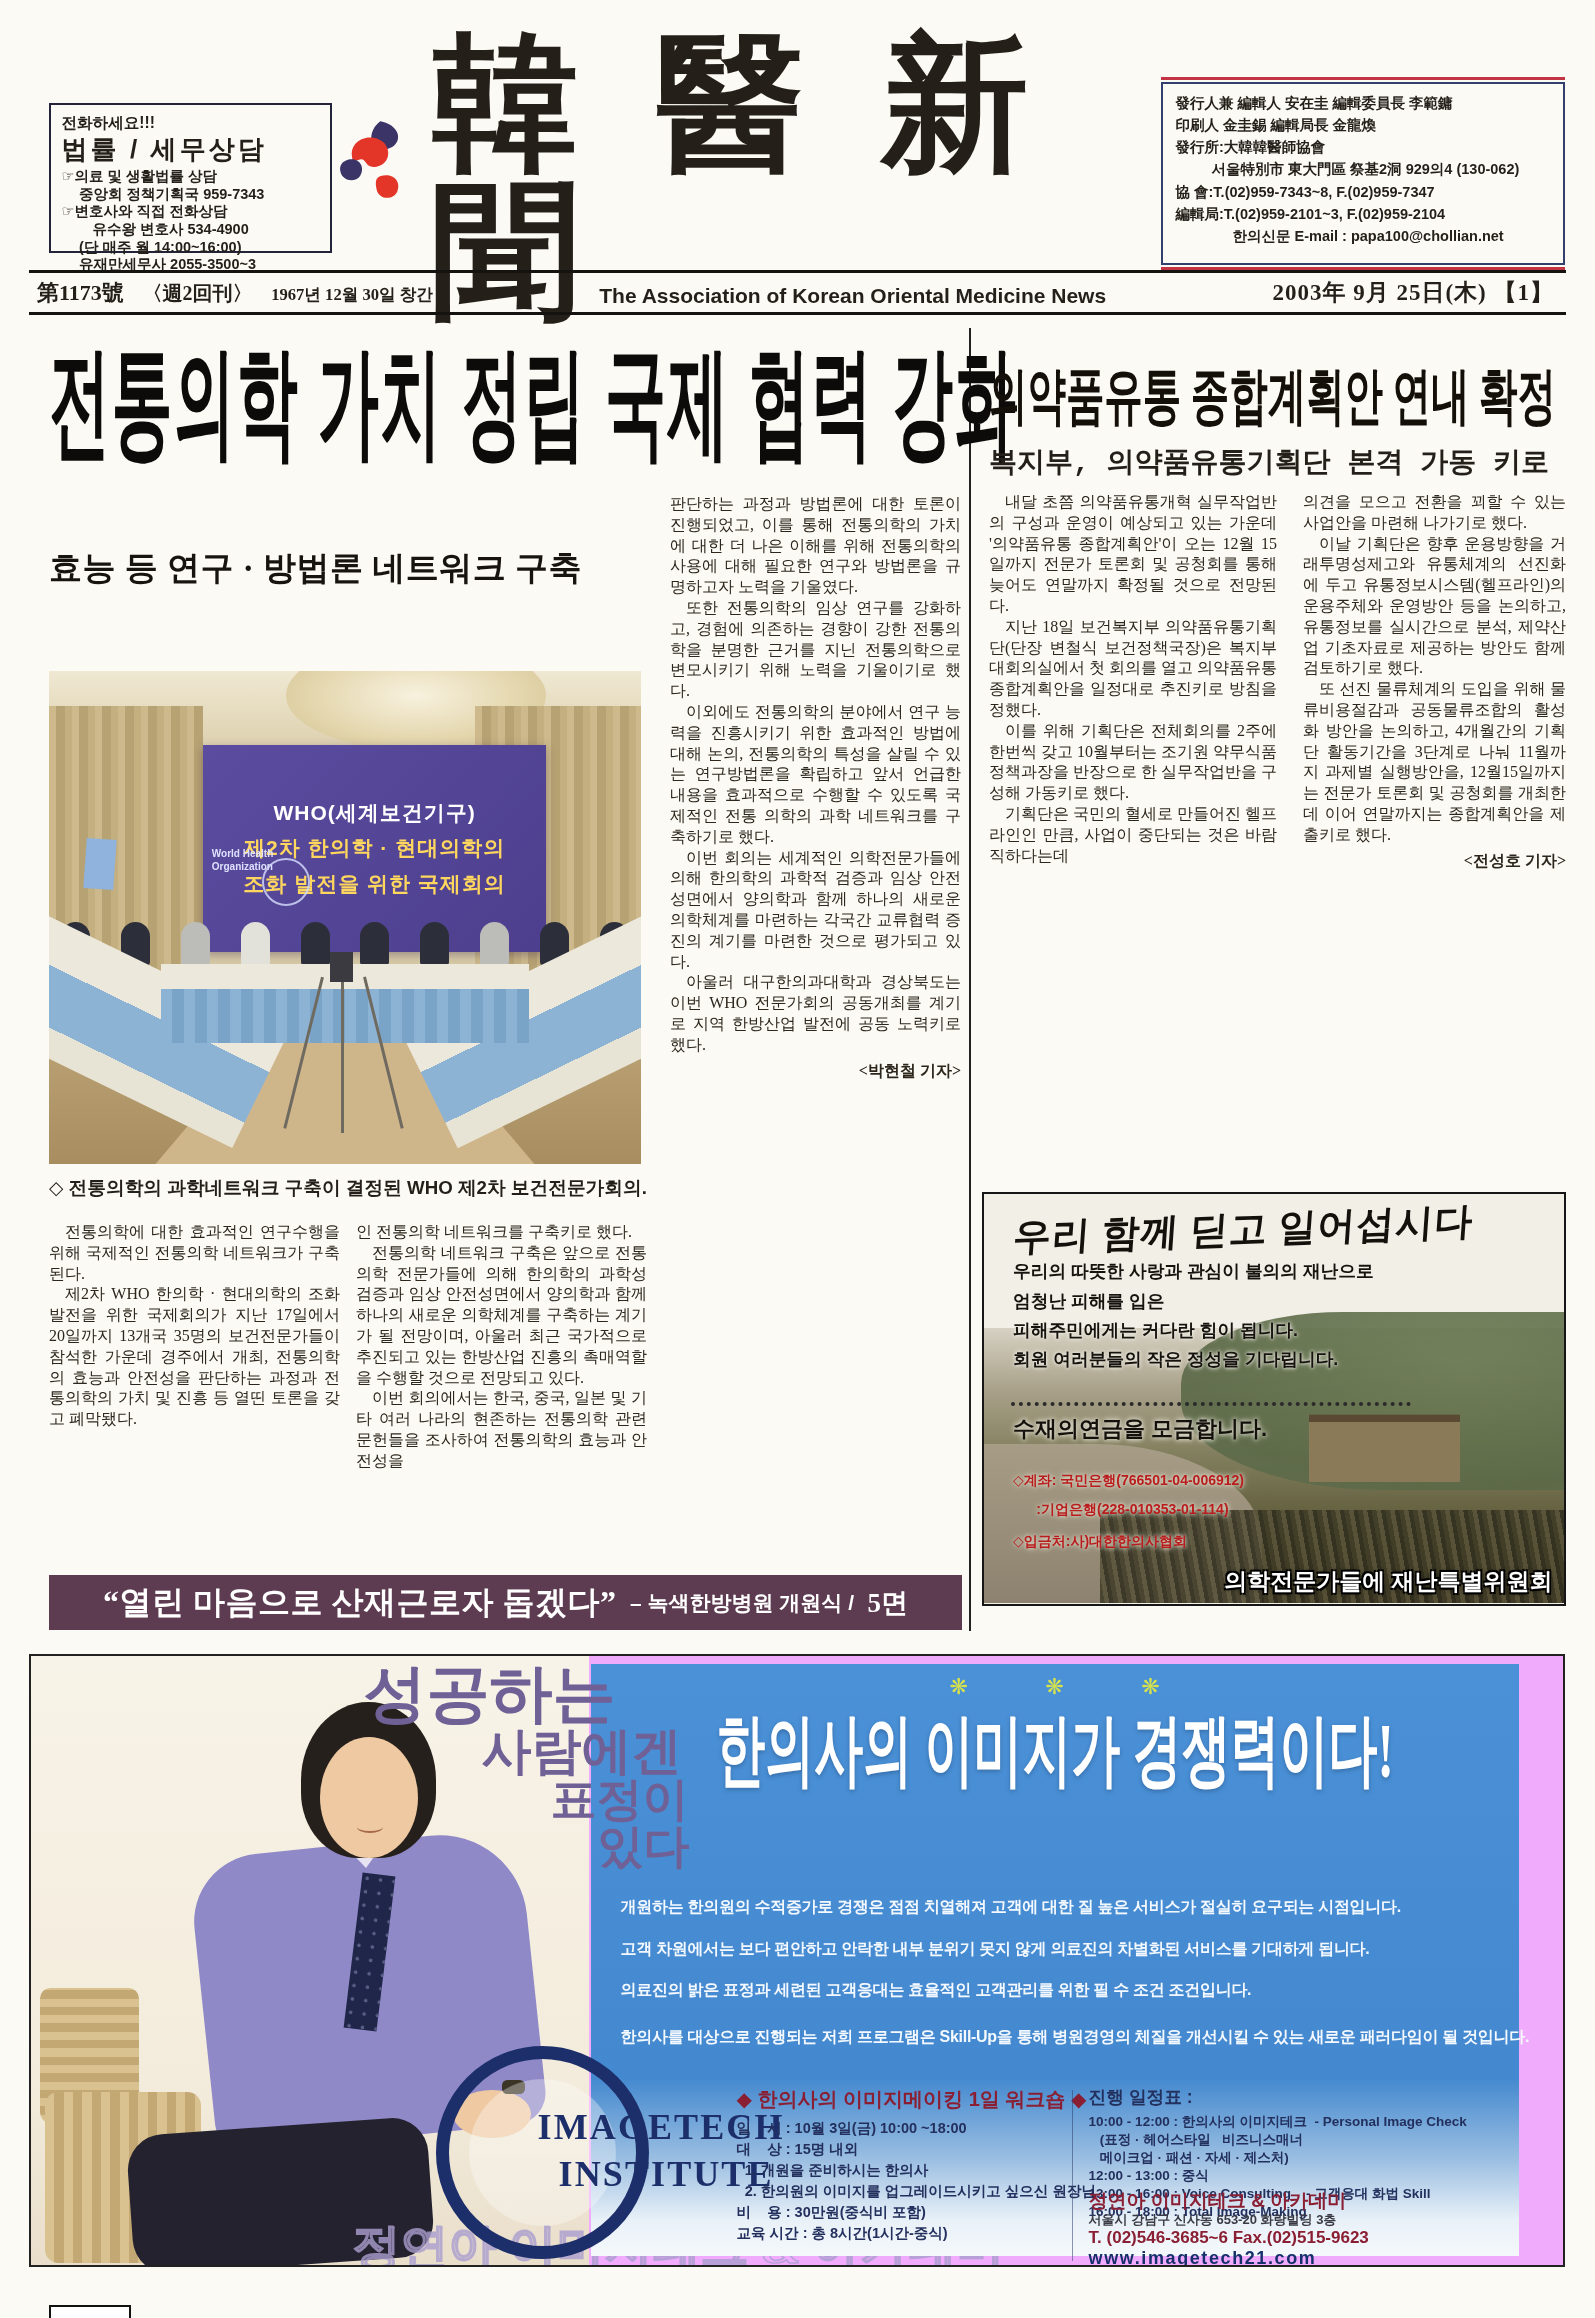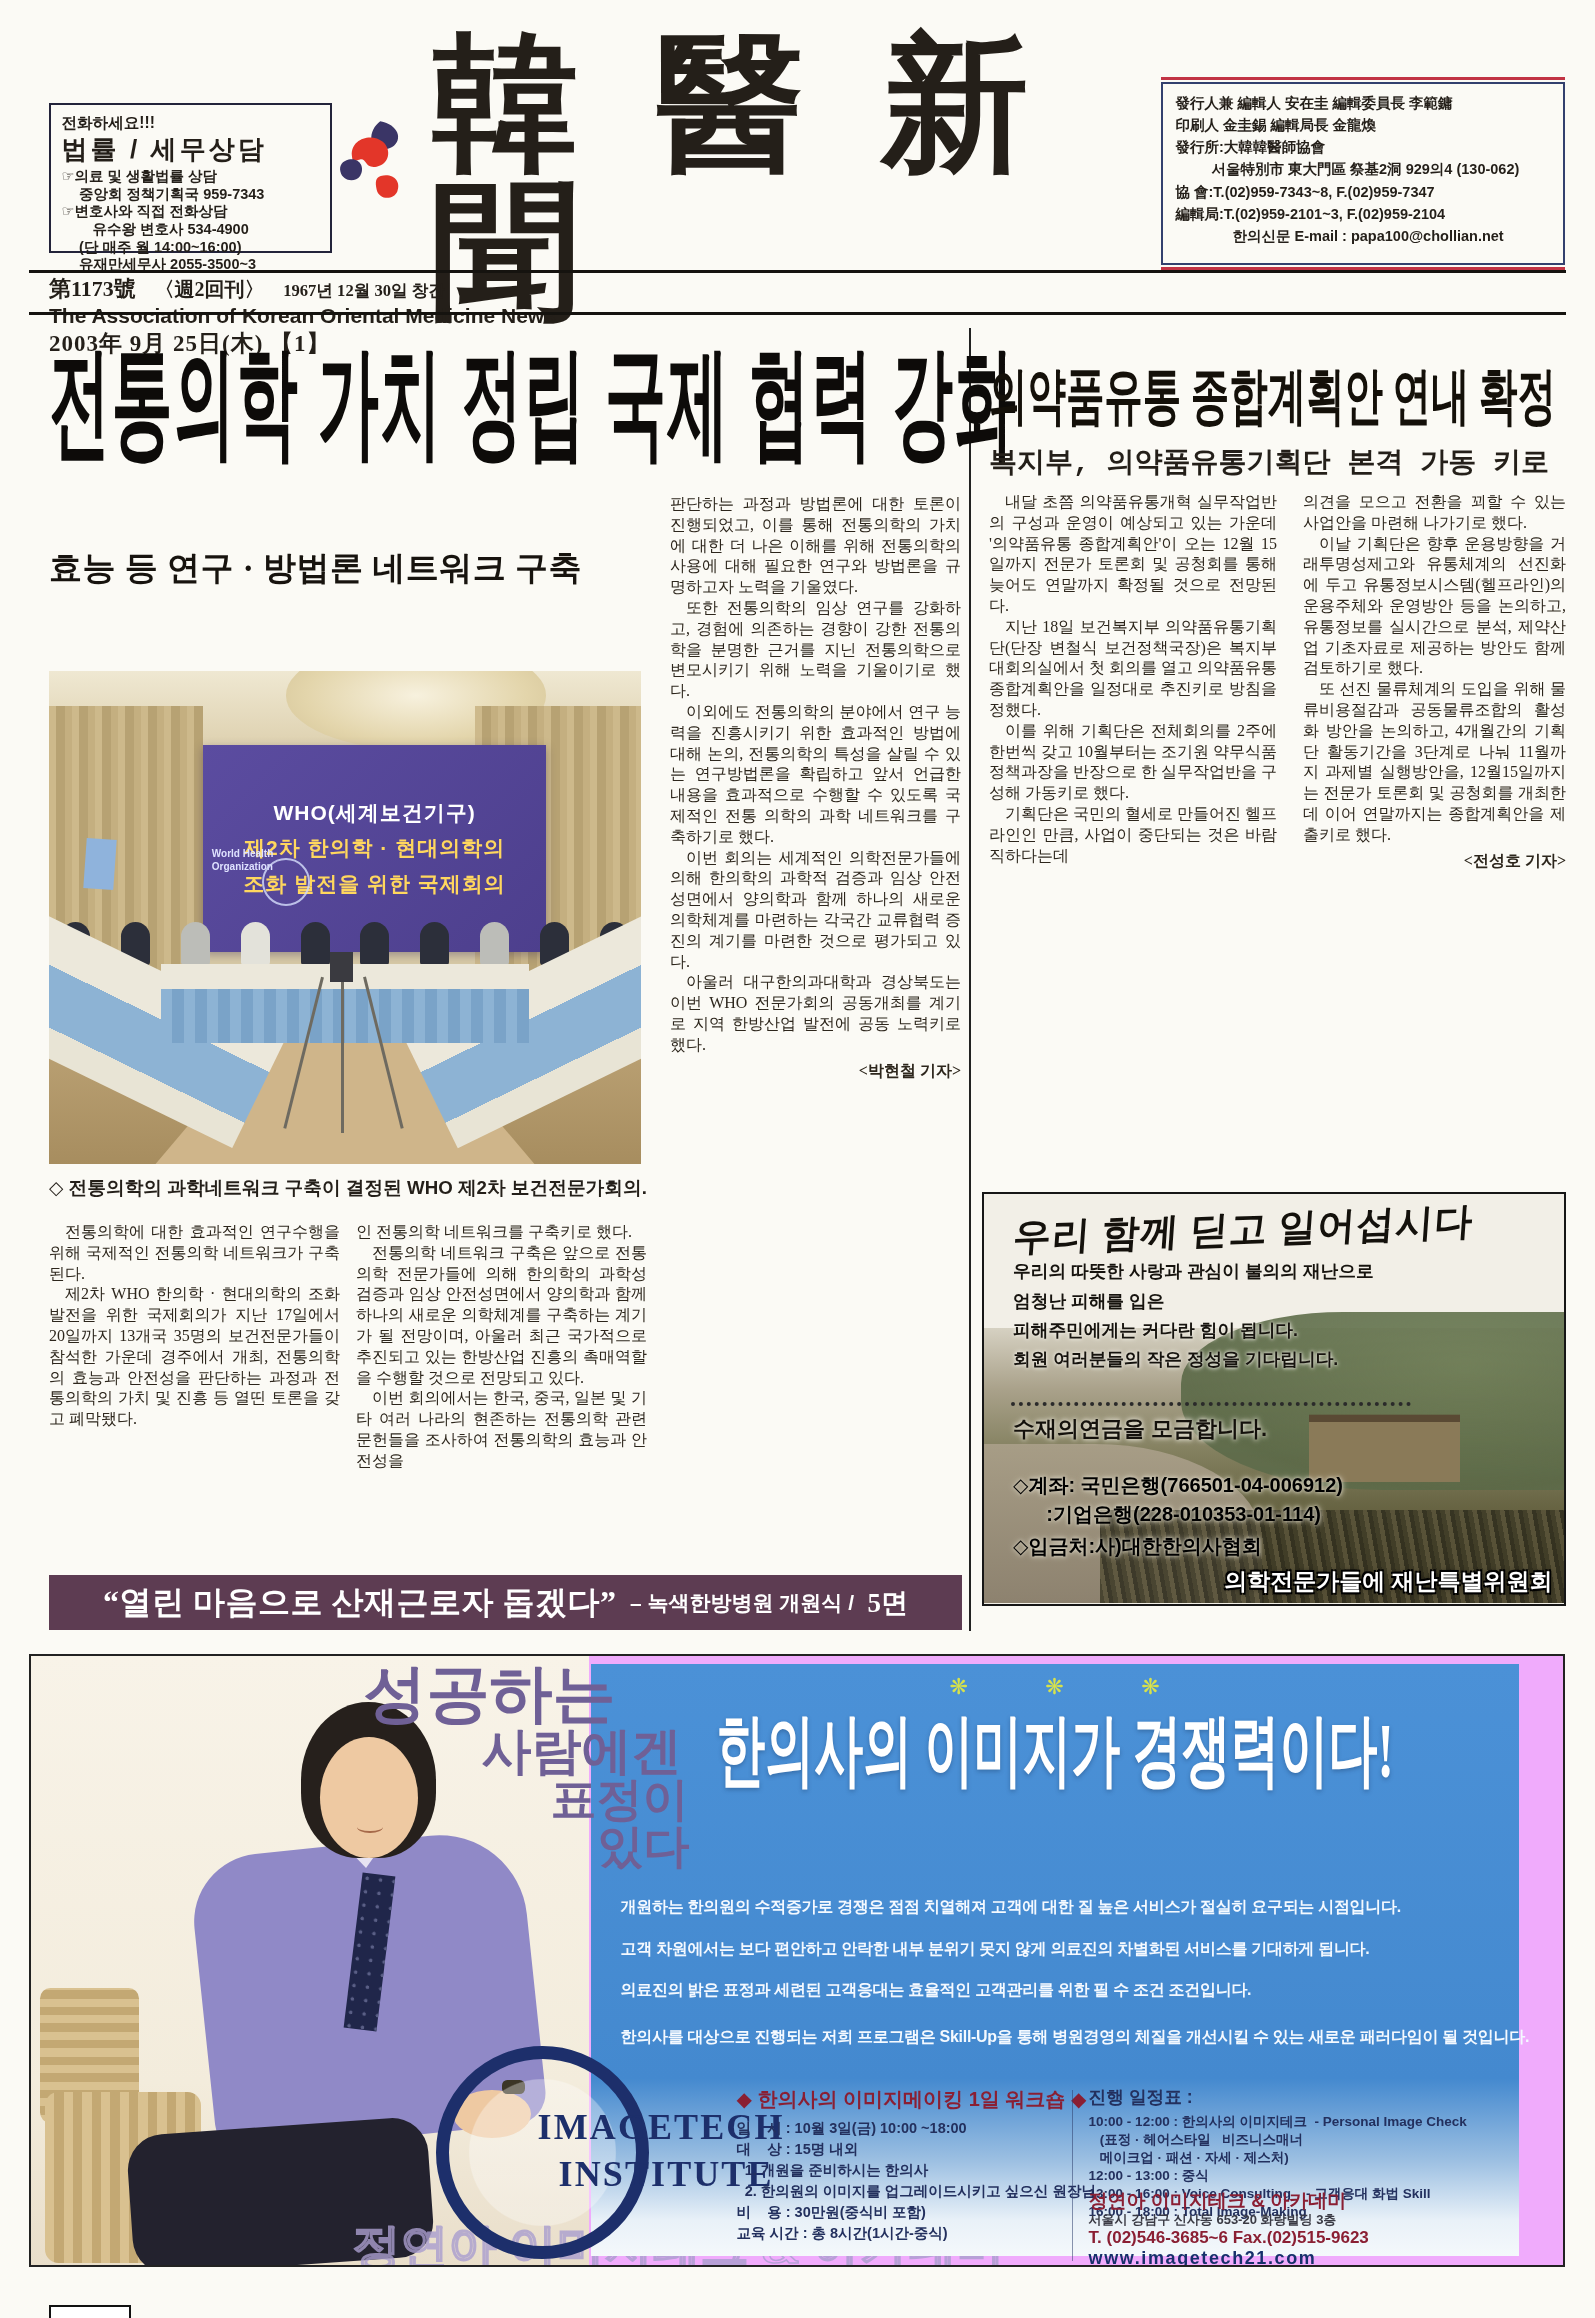--- a/index.html
+++ b/index.html
@@ -21,21 +21,21 @@
     justify-content:center;font-size:148px;font-weight:900;letter-spacing:20px;line-height:1;}
 
   #pub-box{left:1161px;top:77px;width:404px;height:193px;border-top:3.1px solid #c23344;
     border-bottom:3.1px solid #c23344;box-sizing:border-box;}
   #pub-box-inner{position:absolute;inset:2.1px 0;border:2.1px solid #33406e;padding:8.3px 12.5px;
     font-size:14.5px;line-height:1.52;font-weight:700;}
   .pb-ind{padding-left:36px;font-weight:600;}
   .pb-ind2{padding-left:57px;font-weight:600;}
 
   .rule{background:#15130f;}
-  #dateline{left:49px;top:274px;width:1517px;height:34px;display:flex;align-items:flex-start;flex-direction:column;}
+  #dateline{left:37px;top:274px;width:1517px;height:34px;display:flex;align-items:flex-end;}
   .dl-left{display:flex;align-items:baseline;gap:18.7px;}
   .dl-edition{font-size:22px;font-weight:800;}
   .dl-freq{font-size:20px;font-weight:700;}
   .dl-founded{font-size:16.6px;font-weight:600;}
   .dl-eng{flex:1;text-align:center;font-size:21px;font-weight:800;letter-spacing:0px;}
   .dl-date{font-size:23px;font-weight:800;letter-spacing:1px;}
 
   #v-divider{left:969px;top:328px;width:1.6px;height:1303px;background:#222;}
 
   
@@ -122,21 +122,21 @@
     background:repeating-linear-gradient(80deg,#3d3a26 0 4.7px,#575138 4.7px 9.3px,#2e2c1d 9.3px 13.5px);opacity:.85;}
   .dn-house{position:absolute;right:18%;top:34%;width:26%;height:22%;background:#8a7a58;
     box-shadow:0 -7.3px 0 #5a4a34;}
   .dn-title{position:absolute;left:29px;top:10.4px;font-size:38px;font-weight:900;
     transform:rotate(-2deg) skewX(-6deg);letter-spacing:1px;color:#14110c;}
   .dn-line{position:absolute;left:29px;font-size:17.7px;font-weight:800;color:#16130e;
     text-shadow:0 0 3.1px #f2efe7,0 0 5.2px #f2efe7;}
   .dn-dots{position:absolute;left:27px;top:208px;width:400px;border-top:4.2px dotted #2a2a2a;}
   .dn-campaign{position:absolute;left:29px;top:220px;font-size:22px;font-weight:900;color:#14110c;
     text-shadow:0 0 4.2px #e8e4d8,0 0 6.2px #e8e4d8;}
-  .dn-acct{position:absolute;left:29px;font-size:20px;font-weight:800;color:#000000;white-space:pre;
+  .dn-acct{position:absolute;left:29px;font-size:14px;font-weight:800;color:#b91c1c;white-space:pre;
     text-shadow:0 0 3.6px #ded9c8,0 0 6.2px #ded9c8;}
   .dn-sign{position:absolute;right:11.4px;bottom:7.3px;font-size:23px;font-weight:900;color:#fff;
     text-shadow:-1.6px -1.6px 0 #000,1.6px -1.6px 0 #000,-1.6px 1.6px 0 #000,1.6px 1.6px 0 #000,0 0 5.2px #000;}
 
   
   #ad{left:28.6px;top:1654px;width:1536px;height:613px;border:2.1px solid #222;box-sizing:border-box;
     background:#f0abfc;overflow:hidden;}
   #ad-photo{position:absolute;left:0;top:0;width:558px;height:609px;background:
     linear-gradient(180deg,#f8f3e8 0%,#f3ecdc 70%,#e9deca 100%);}
   .wp-chairback{position:absolute;left:9.3px;top:332px;width:99px;height:135px;border-radius:10.4px;

